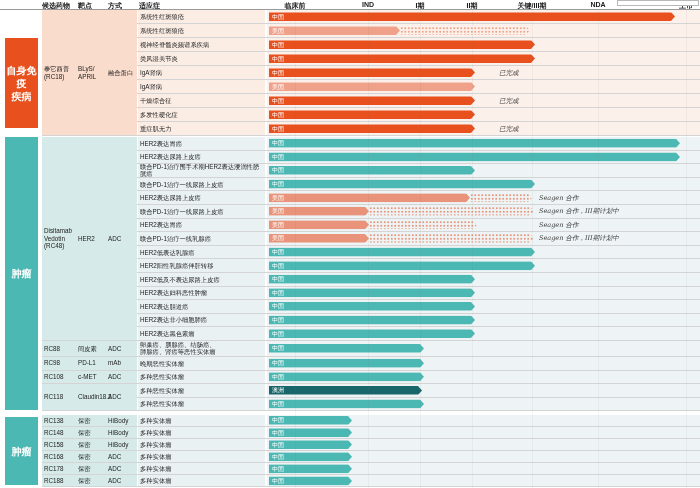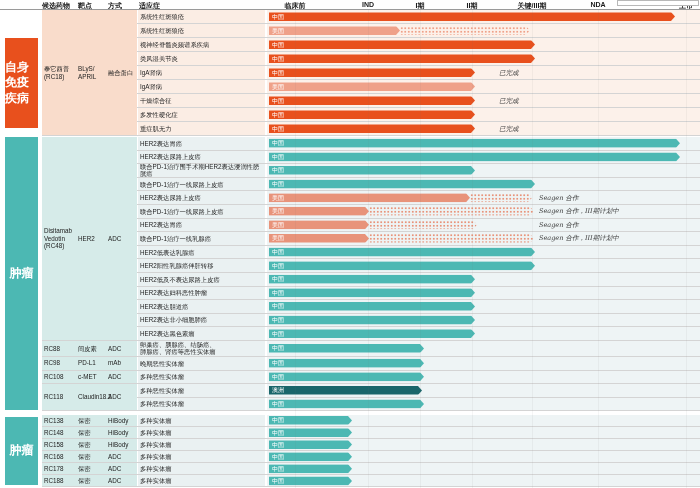--- a/index.html
+++ b/index.html
@@ -7,22 +7,22 @@
   .page { position:relative; width:700px; height:488px; background:#fff; overflow:hidden;
           font-family:"Liberation Sans", sans-serif; }
   .hdr { position:absolute; top:0; left:0; width:700px; height:10px; border-bottom:1px solid #9a9a9a; z-index:6; }
   .hdr .col-h { position:absolute; top:1px; font-size:7px; font-weight:bold; color:#1a1a1a; white-space:nowrap; }
   .hdr .ph-h  { position:absolute; top:1px; font-size:7px; font-weight:bold; color:#1a1a1a; white-space:nowrap; transform:translateX(-50%); }
   .legend-box { position:absolute; top:0; left:617px; width:82px; height:6px; background:#fff; border:1px solid #b8b8b8; z-index:7; }
   .content { position:absolute; top:10px; left:0; width:700px; }
   .section { display:flex; }
   .sec-gap1 { margin-bottom:1px; } .sec-gap2 { margin-bottom:3.6px; }
   .group-col { width:33px; margin-left:5px; margin-right:4px; position:relative; flex:none; }
-  .group-box { position:absolute; left:0; right:0; color:#fff; font-weight:bold; font-size:12px;
-               display:flex; align-items:center; justify-content:center; 
+  .group-box { position:absolute; left:0; right:0; color:#fff; font-weight:bold; font-size:10px;
+               display:flex; align-items:center; justify-content:center; text-align:center;
                line-height:1.3; white-space:pre-line; }
   .body { flex:1; display:flex; flex-direction:column; }
   .block { display:flex; }
   .left-panel { display:flex; flex:none; border-bottom:1px solid #d4d4d4; }
   .cell { font-size:6.3px; color:#222; display:flex; align-items:center; white-space:pre-line; line-height:1.2; padding-left:2px; }
   .cell-drug { width:34px; } .cell-target { width:30px; } .cell-mod { width:31px; overflow:visible; }
   .rows { flex:1; display:flex; flex-direction:column; }
   .row { display:flex; border-bottom:1px solid #d4d4d4; }
   .ind { width:128px; flex:none; font-size:6.3px; color:#222; display:flex; align-items:center;
          padding-left:2px; white-space:pre-line; line-height:1.12; border-left:1px solid #fff;

